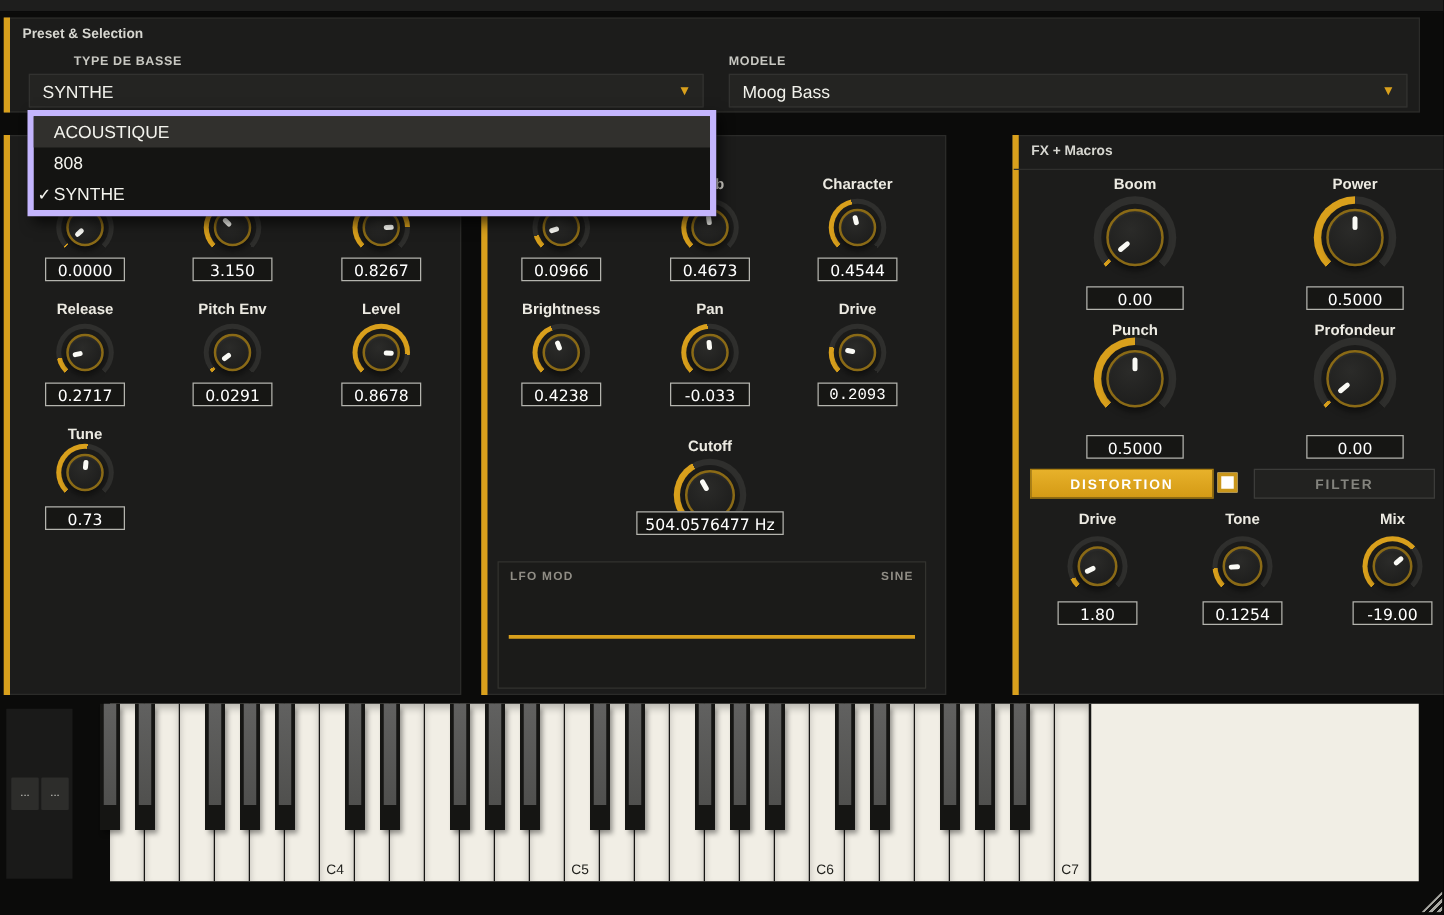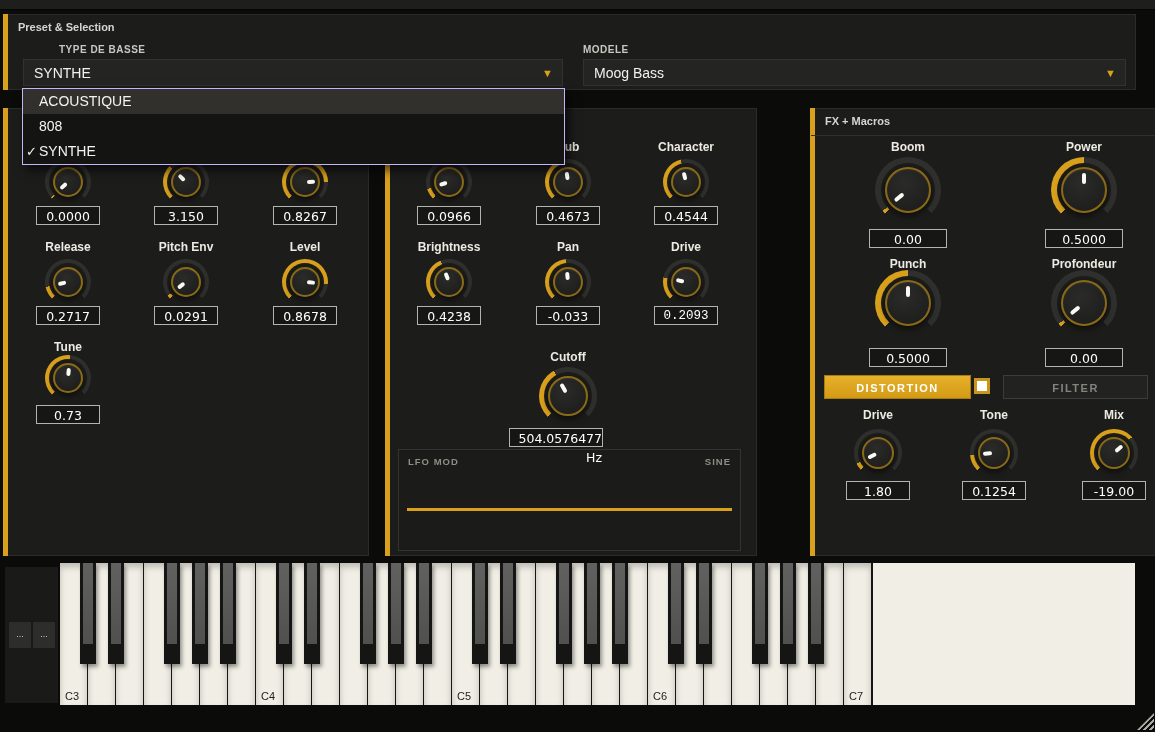--- a/index.html
+++ b/index.html
@@ -12,21 +12,21 @@
   .ptitle{position:absolute;left:14px;top:6px;font-size:11px;font-weight:bold;color:#d6d6d0;}
 
   
   #panel-preset{left:3px;top:14px;width:1131px;height:74px;}
   .fldlabel{position:absolute;font-size:10px;font-weight:bold;letter-spacing:.5px;color:#c8c8c2;}
   .combo{position:absolute;height:27px;background:#242422;border:1px solid #323230;color:#f2f2ec;
          font-size:14px;line-height:27px;padding-left:10px;box-sizing:border-box;cursor:pointer;}
   .combo .caret{position:absolute;right:9px;top:0;color:#d9a01c;font-size:11px;}
 
   
-  #dd-list{position:absolute;left:22px;top:88px;width:541px;background:#141412;border:1px solid #c4b5fd;
+  #dd-list{position:absolute;left:22px;top:88px;width:541px;background:#141412;border:5px solid #c4b5fd;
            z-index:50;box-shadow:4px 5px 10px rgba(0,0,0,.65);}
   .dd-item{position:relative;height:25px;line-height:25px;padding-left:16px;color:#f4f4ee;font-size:14px;cursor:pointer;}
   .dd-item.hl{background:#31302d;}
   .dd-item .check{position:absolute;left:3px;top:0;width:13px;font-size:13px;}
 
   
   #panel-osc{left:3px;top:108px;width:364px;height:446px;}
   #panel-mid{left:385px;top:108px;width:370px;height:446px;}
   #panel-fx{left:765px;top:108px;width:369px;height:446px;margin-left:45px;}
   #fx-head{position:absolute;left:0;top:0;right:0;height:26px;border-bottom:1px solid #2f2f2d;}
@@ -258,21 +258,21 @@
       <div class="klabel" style="left: 112px; top: 241px;">Cutoff</div>
       <div class="knob md" style="left: 153px; top: 258px;">
         <div class="arc" style="background: conic-gradient(from 225deg, rgb(217, 160, 28) 0deg, rgb(217, 160, 28) 105.3deg, rgb(47, 47, 45) 105.3deg, rgb(47, 47, 45) 270deg, transparent 270deg, transparent 360deg);"></div>
         <div class="gap"></div>
         <div class="body">
           <div class="rot" style="transform: rotate(-29.7deg);">
             <div class="ptr"></div>
           </div>
         </div>
       </div>
-      <div class="valbox" style="left: 123px; top: 319px; width: 94px; text-align: right;">504.0576477 Hz</div>
+      <div class="valbox" style="left: 123px; top: 300px; width: 118px;">504.0576477 Hz</div>
     </div>
 
   <div class="panel" id="panel-fx">
     <div class="accentbar"></div>
     <div id="fx-head">
       <div class="ptitle">FX + Macros</div>
     </div>
     <div class="fxbtn" id="btn-dist">DISTORTION</div>
     <div class="cb" id="cb-dist"></div>
     <div class="fxbtn" id="btn-filter">FILTER</div>
@@ -361,23 +361,20 @@
       <div class="dd-item"><span>808</span></div>
       <div class="dd-item"><span class="check">✓</span><span>SYNTHE</span></div>
     </div>
 
   <div id="kbd">
     <div id="kbd-left">
         <div class="kbtn" style="left: 4px;">...</div>
         <div class="kbtn" style="left: 28px;">...</div>
       </div>
     <div id="keys">
-        <div class="wkey" style="left: 0px;">
-          <span class="oct">C3</span>
-        </div>
         <div class="wkey" style="left: 28px;"></div>
         <div class="wkey" style="left: 56px;"></div>
         <div class="wkey" style="left: 84px;"></div>
         <div class="wkey" style="left: 112px;"></div>
         <div class="wkey" style="left: 140px;"></div>
         <div class="wkey" style="left: 168px;"></div>
         <div class="wkey" style="left: 196px;">
           <span class="oct">C4</span>
         </div>
         <div class="wkey" style="left: 224px;"></div>

